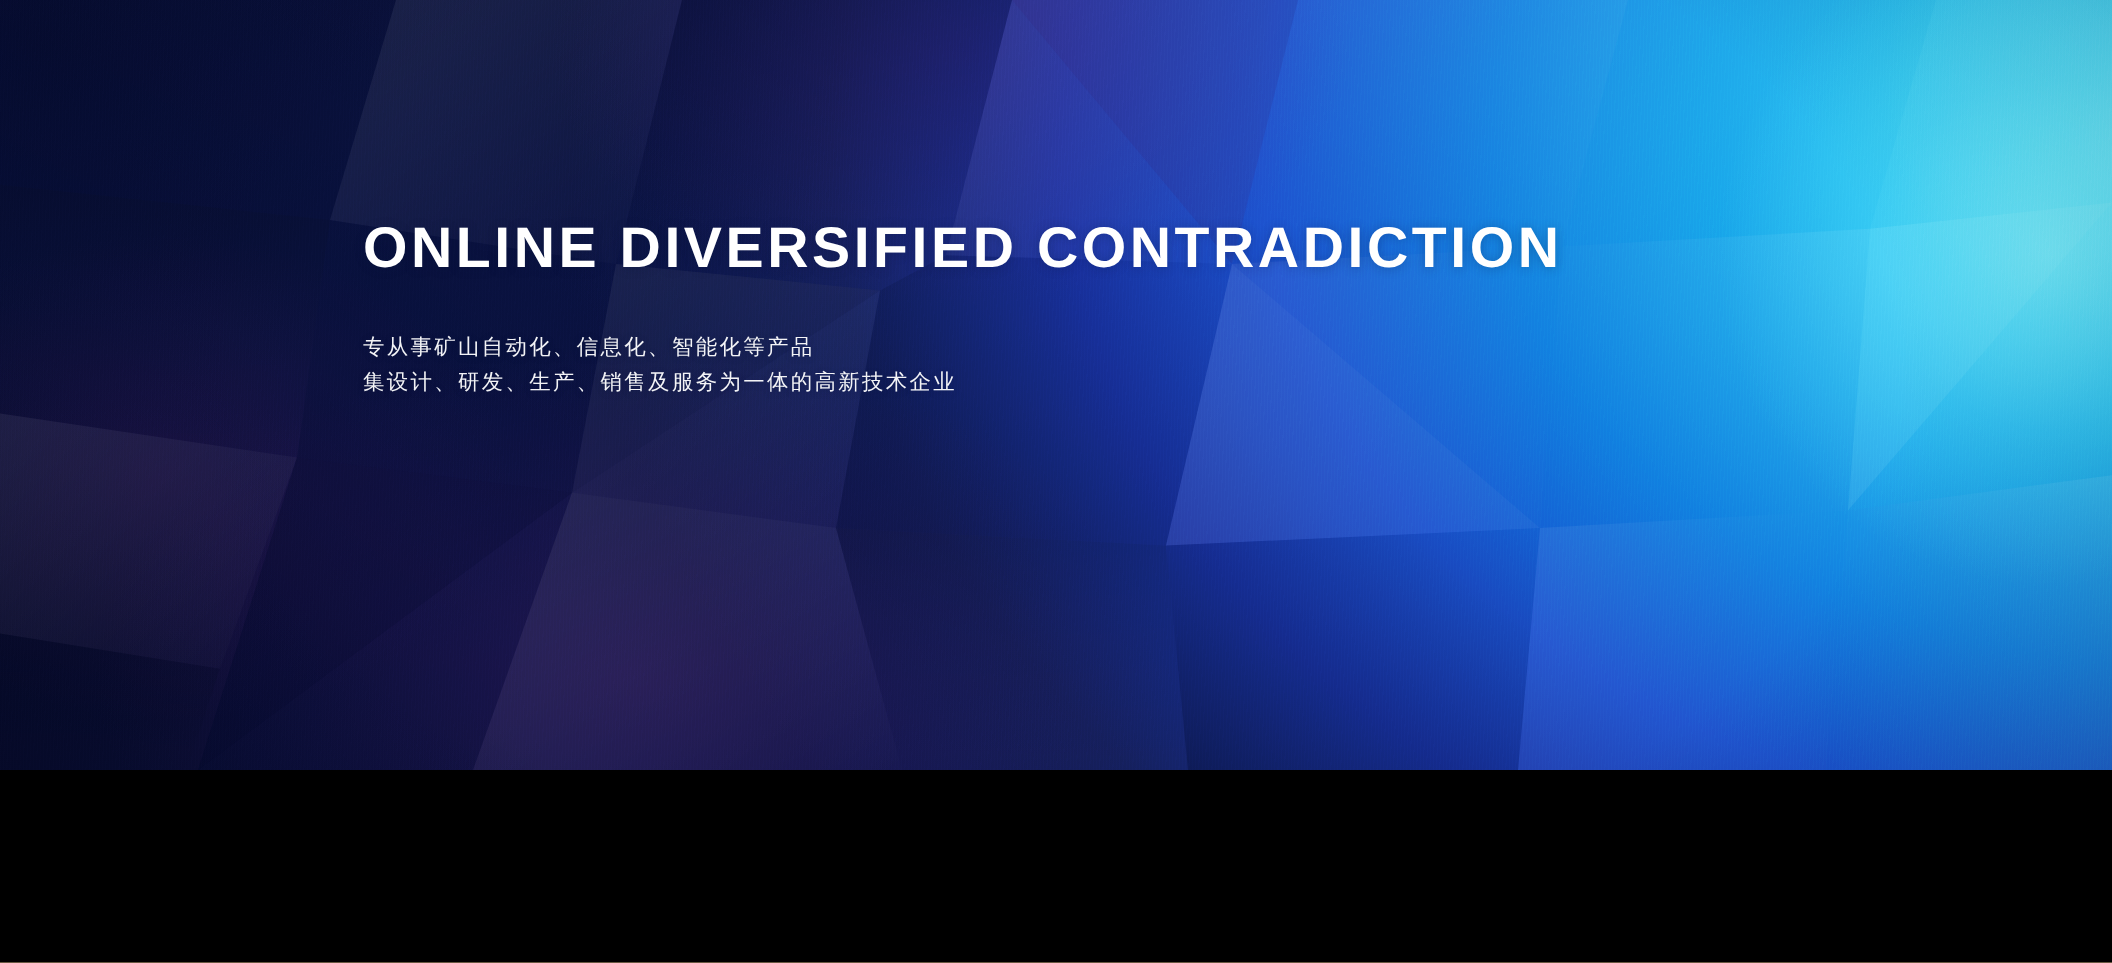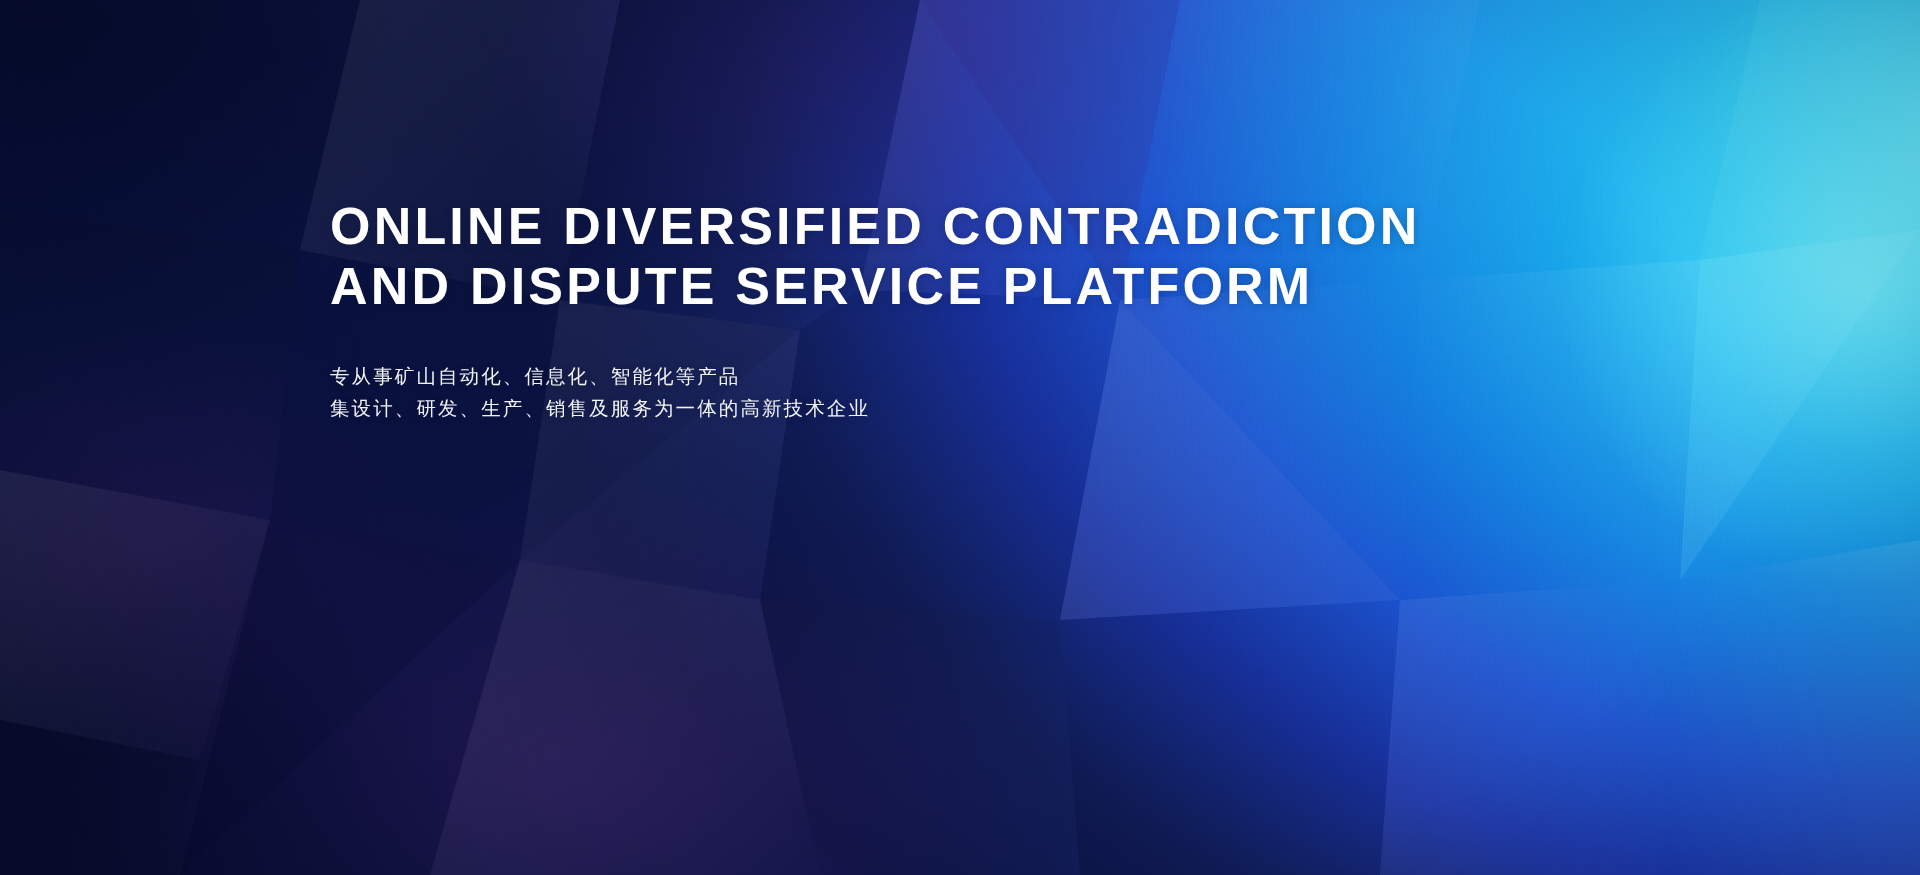--- a/index.html
+++ b/index.html
@@ -6,21 +6,21 @@
   html, body {
     margin: 0;
     padding: 0;
     background: #000;
   }
   * { box-sizing: border-box; }
 
   .banner {
     position: relative;
     width: 1920px;
-    height: 875px;
+    height: 700px;
     overflow: hidden;
     font-family: "Liberation Sans", "DejaVu Sans", sans-serif;
     background: #a16207;
   }
 
   
   .bg-base {
     position: absolute;
     inset: 0;
     background:
@@ -179,21 +179,20 @@
   </svg>
 
   <div class="bg-glow"></div>
   <div class="bg-grain"></div>
   <div class="bg-vignette"></div>
 
   <div class="content">
 
     <h1 class="headline">
       <span class="headline-line">ONLINE DIVERSIFIED CONTRADICTION</span>
-      <span class="headline-line">AND DISPUTE SERVICE PLATFORM</span>
     </h1>
 
 
     <div class="taglines">
       <span class="tagline">专从事矿山自动化、信息化、智能化等产品</span>
       <span class="tagline">集设计、研发、生产、销售及服务为一体的高新技术企业</span>
     </div>
 
   </div>
 </div>

